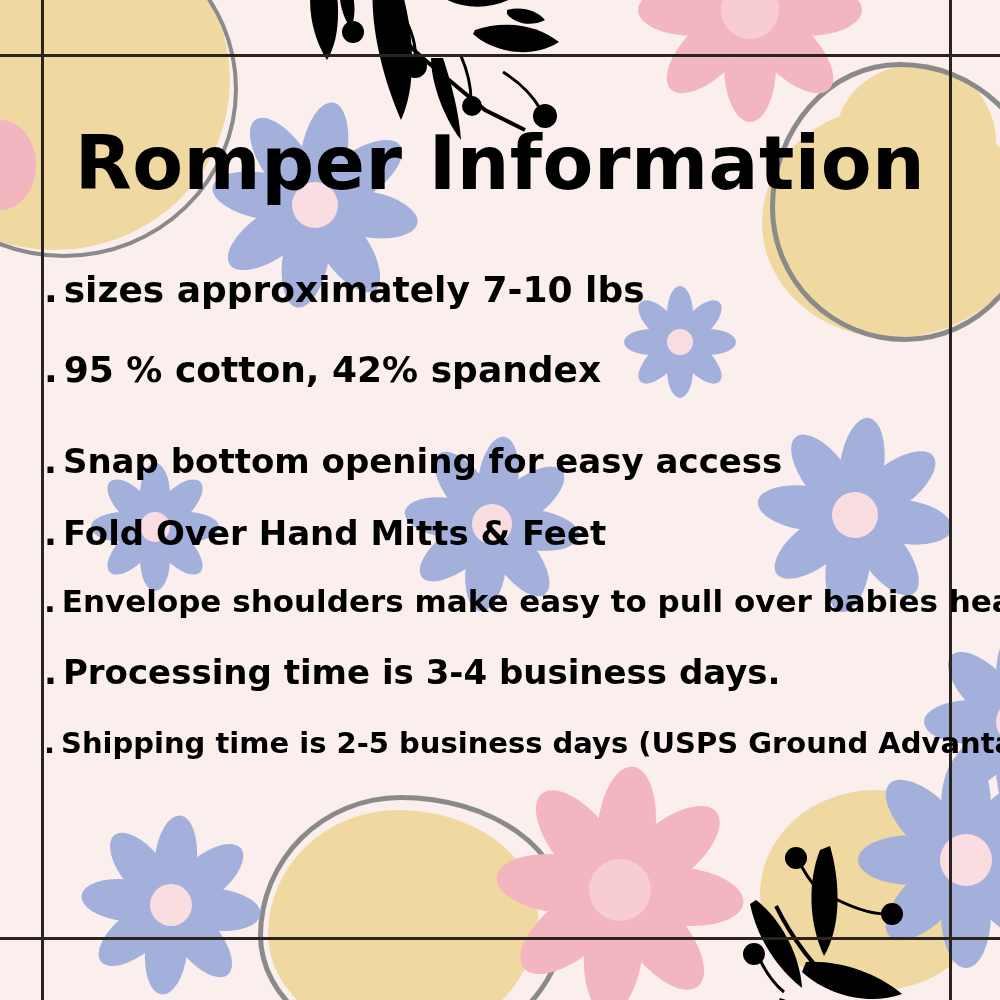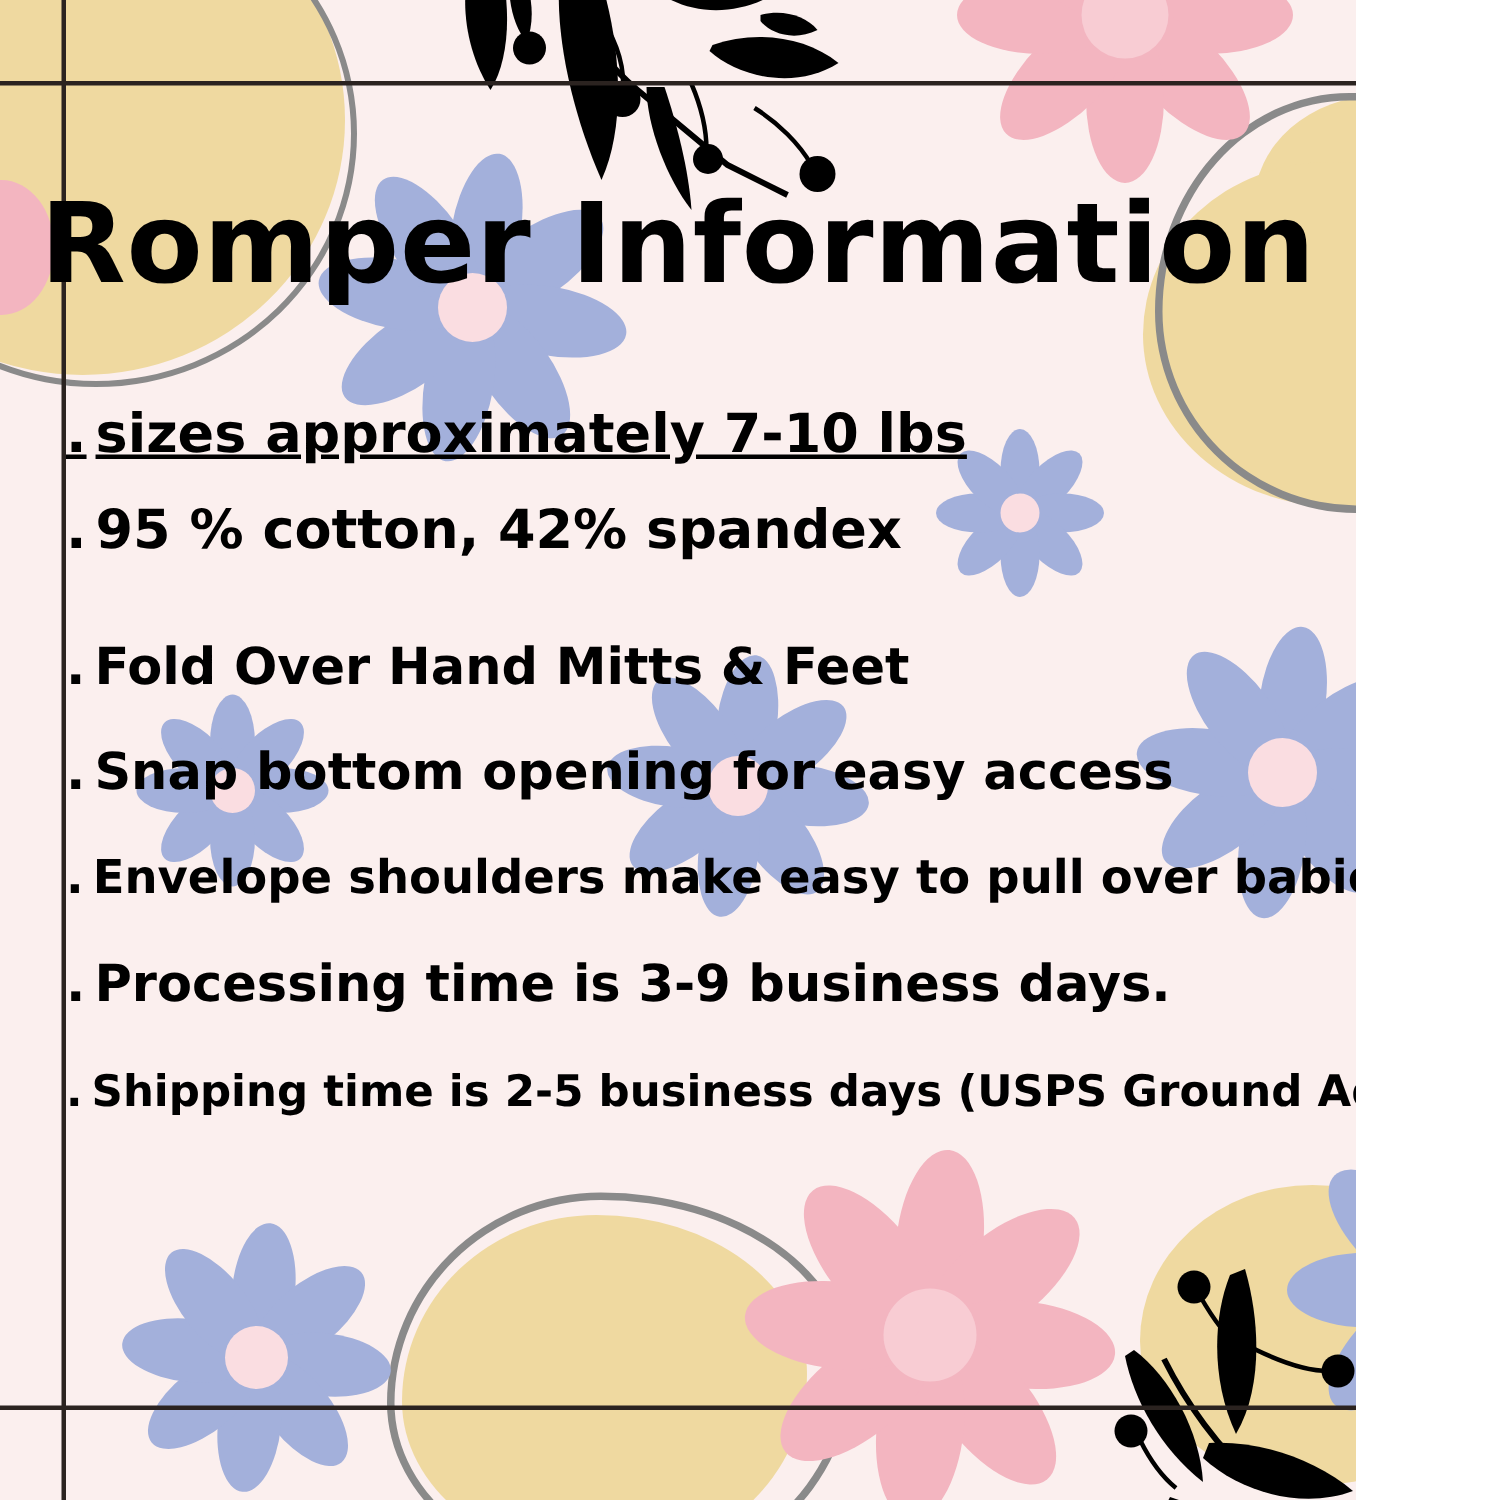--- a/index.html
+++ b/index.html
@@ -2,21 +2,21 @@
 <html><head>
 <meta charset="utf-8">
 <style>
   html, body {
     margin: 0;
     padding: 0;
     background: #ffffff;
   }
   #canvas {
     position: relative;
-    width: 904px;
+    width: 1000px;
     height: 1000px;
     overflow: hidden;
     background: #FBEFEE;
     font-family: "DejaVu Sans", sans-serif;
   }
 
   
   .bg-layer {
     position: absolute;
     inset: 0;
@@ -96,21 +96,21 @@
   }
   .bullet-item {
     color: #000000;
     font-family: "DejaVu Sans", sans-serif;
     font-weight: bold;
     white-space: nowrap;
     line-height: 1;
   }
   .bullet-item .dot { margin-right: 6px; }
 
-  .b0 { font-size: 36px; margin-bottom: 28px; text-decoration: underline; }
+  .b0 { font-size: 36px; margin-bottom: 44px; }
   .b1 { font-size: 36px; margin-bottom: 56px; }
   .b2 { font-size: 34px; margin-bottom: 36px; }
   .b3 { font-size: 34px; margin-bottom: 38px; }
   .b4 { font-size: 31px; margin-bottom: 38px; }
   .b5 { font-size: 34px; margin-bottom: 40px; }
   .b6 { font-size: 29px; margin-bottom: 0; }
 </style>
 </head>
 <body>
 
@@ -302,34 +302,34 @@
     <div class="bullet-list">
 
       <div class="bullet-item b0">
         <span class="dot">.</span><span>sizes approximately 7-10 lbs</span>
       </div>
 
       <div class="bullet-item b1">
         <span class="dot">.</span><span>95 % cotton, 42% spandex</span>
       </div>
 
+      <div class="bullet-item b3">
+        <span class="dot">.</span><span>Snap bottom opening for easy access</span>
+      </div>
+
       <div class="bullet-item b2">
         <span class="dot">.</span><span>Fold Over Hand Mitts &amp;  Feet</span>
       </div>
 
-      <div class="bullet-item b3">
-        <span class="dot">.</span><span>Snap bottom opening for easy access</span>
-      </div>
-
       <div class="bullet-item b4">
         <span class="dot">.</span><span>Envelope shoulders make easy to pull over babies head</span>
       </div>
 
       <div class="bullet-item b5">
-        <span class="dot">.</span><span>Processing time is 3-9 business days.</span>
+        <span class="dot">.</span><span>Processing time is 3-4 business days.</span>
       </div>
 
       <div class="bullet-item b6">
         <span class="dot">.</span><span>Shipping time is 2-5 business days (USPS Ground Advantage)</span>
       </div>
 
     </div>
   </div>
 </div>
 

